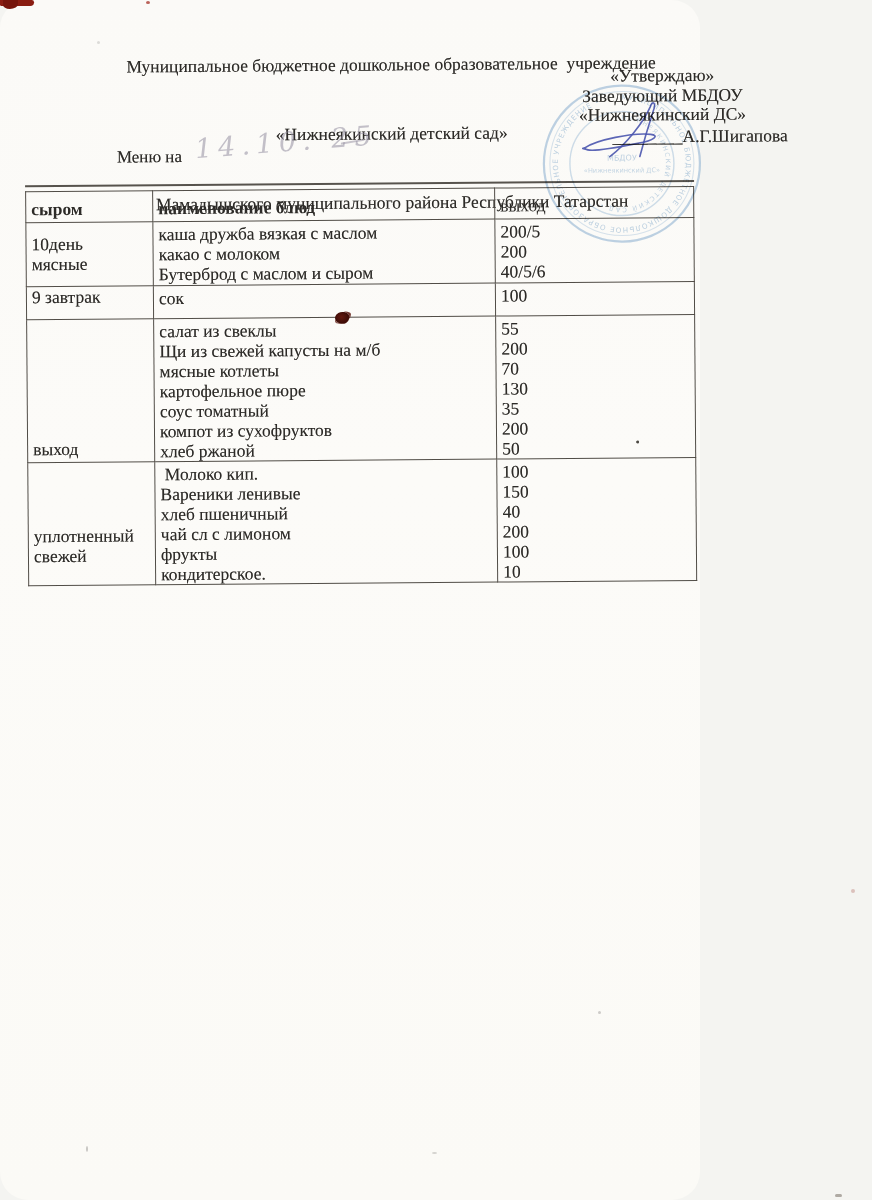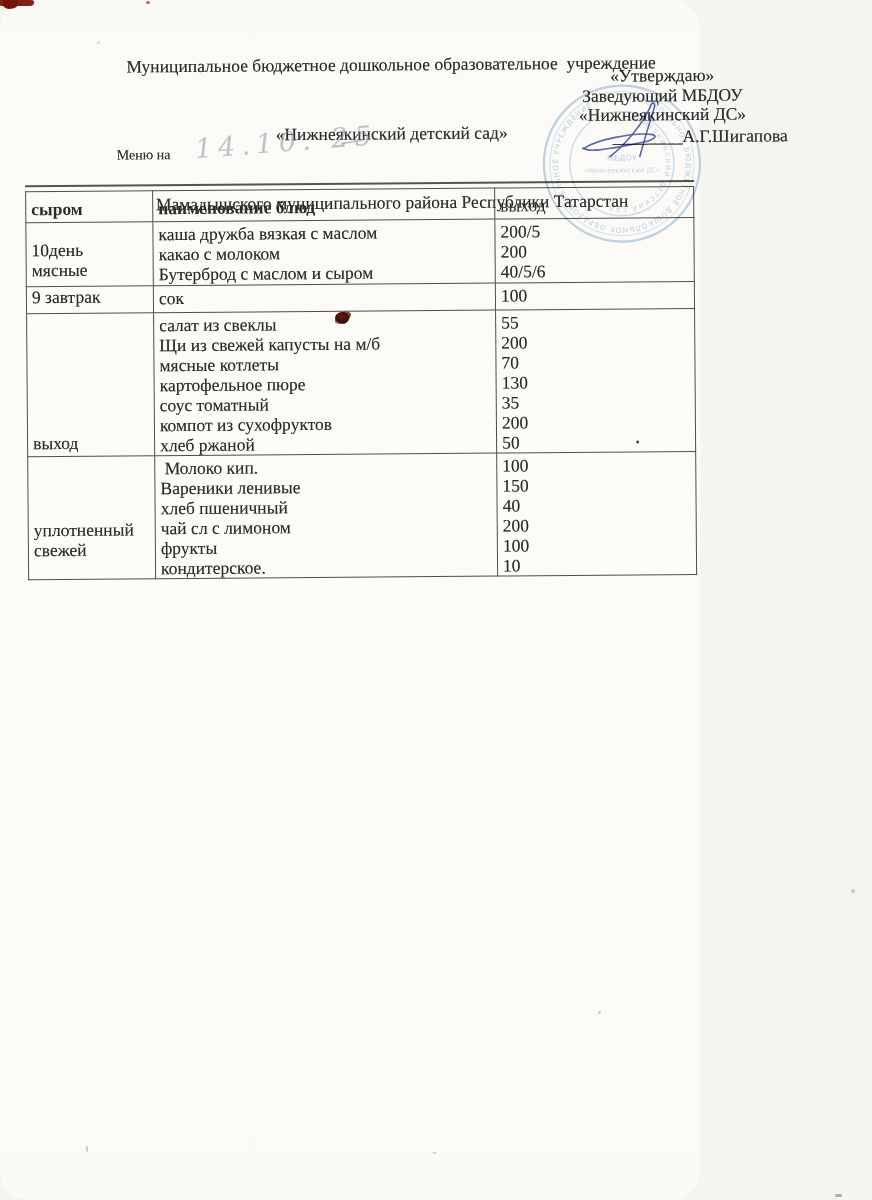--- a/index.html
+++ b/index.html
@@ -31,21 +31,21 @@
   }
   
   .approval{
     position:absolute;left:535px;top:71px;width:262px;
     text-align:center;font-size:17.5px;line-height:19.5px;
   }
   .approval .sig-line{ text-align:right;padding-right:6px;margin-top:2px; }
 
   
   .menu-line{
-    position:absolute;left:120px;top:148px;font-size:14px;
+    position:absolute;left:120px;top:148px;font-size:17px;
   }
   .hw-date{
     position:absolute;left:198px;top:128px;
     font-family:"DejaVu Serif", serif;
     font-style:italic;font-size:27px;letter-spacing:6px;
     color:rgba(148,142,160,0.55);
     transform:rotate(-4deg);
     white-space:pre;
   }
   .hw-dash{
@@ -72,21 +72,21 @@
   .menu-table thead tr{height:31px;}
   .menu-table th{
     vertical-align:bottom;text-align:left;
     font-weight:700;padding-bottom:2px;
   }
   .menu-table th.th-out{font-weight:400;}
   tr.row-0{height:64px;}
   tr.row-1{height:25px;}
   tr.row-2{height:141px;}
   tr.row-3{height:122px;}
-  td.col-meal{vertical-align:bottom;padding-bottom:6px;}
+  td.col-meal{vertical-align:bottom;padding-bottom:12px;}
   tr.row-2 td.col-meal{padding-bottom:3px;}
   tr.row-3 td.col-meal{padding-bottom:19px;}
   td.col-dish,td.col-out{vertical-align:top;padding-top:2px;}
   .meal-line,.dish-line,.portion-line{
     height:20px;line-height:20px;white-space:pre;
     text-shadow:0 0 0.6px rgba(45,43,40,0.5);
   }
 
   
   svg.stamp{

